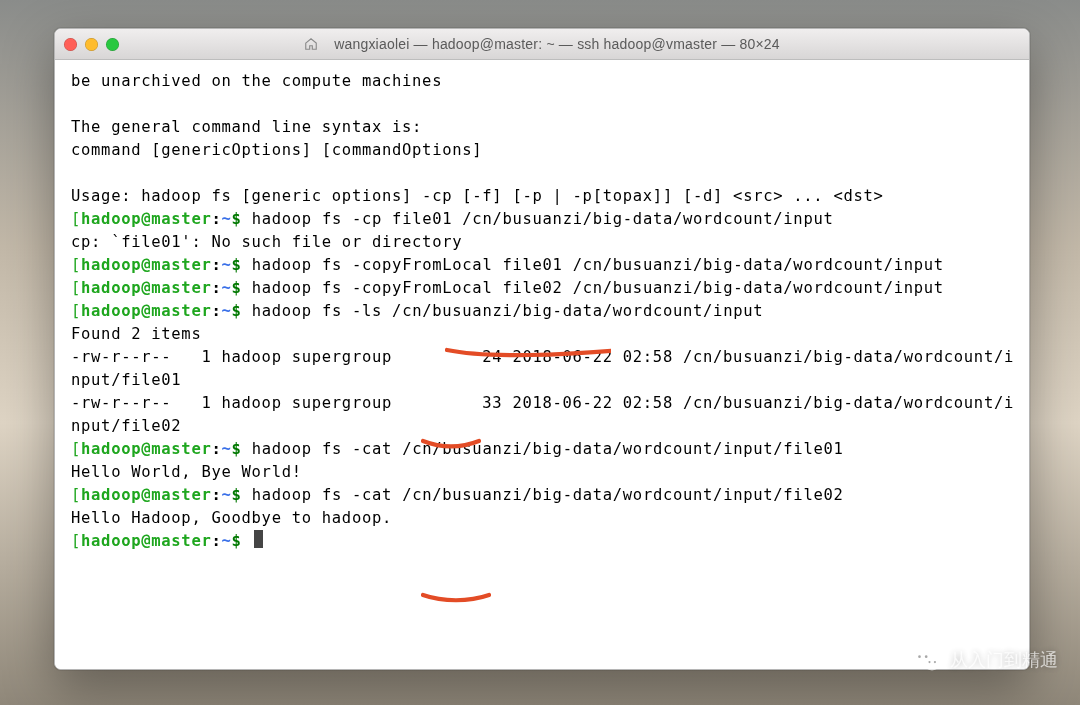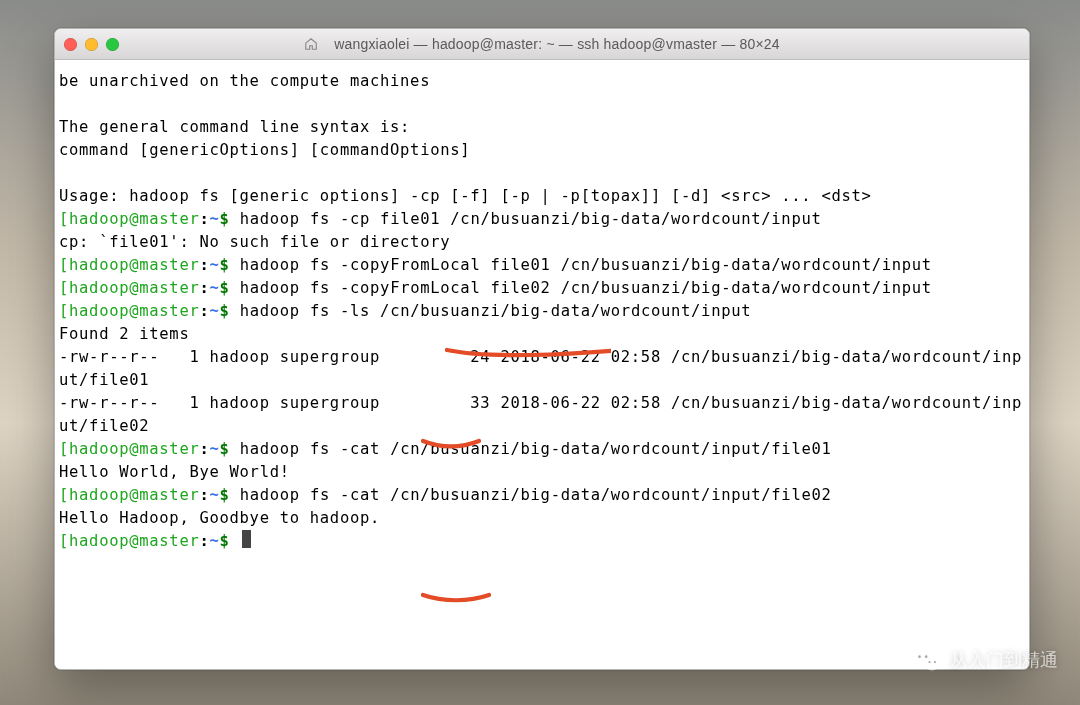--- a/index.html
+++ b/index.html
@@ -63,36 +63,36 @@
     justify-content: center;
     gap: 16px;
   }
   .home-icon {
     width: 14px; height: 14px;
     display: inline-block;
   }
   .home-icon svg { display:block; }
   .term-body {
     flex: 1 1 auto;
-    padding: 10px 6px 10px 4px;
+    padding: 10px 6px 10px 16px;
     position: relative;
     font-size: 15.5px;
     line-height: 23px;
     color: #000;
     background: #fff;
     overflow: hidden;
   }
   pre.term {
     margin: 0;
     white-space: pre-wrap;
     word-break: break-all;
     font-family: "Menlo", "Consolas", monospace;
     letter-spacing: 0.7px;
   }
-  .p-user { color: #1ea61e; font-weight: normal; }
+  .p-user { color: #1ea61e; font-weight: bold; }
   .p-col  { color: #000; font-weight: bold; }
   .p-tilde{ color: #3a70e8; font-weight: bold; }
   .p-end  { color: #007800; font-weight: bold; }
   .cursor {
     display: inline-block;
     width: 9px;
     height: 18px;
     background: #454545;
     vertical-align: -2px;
     margin-left: 2px;

